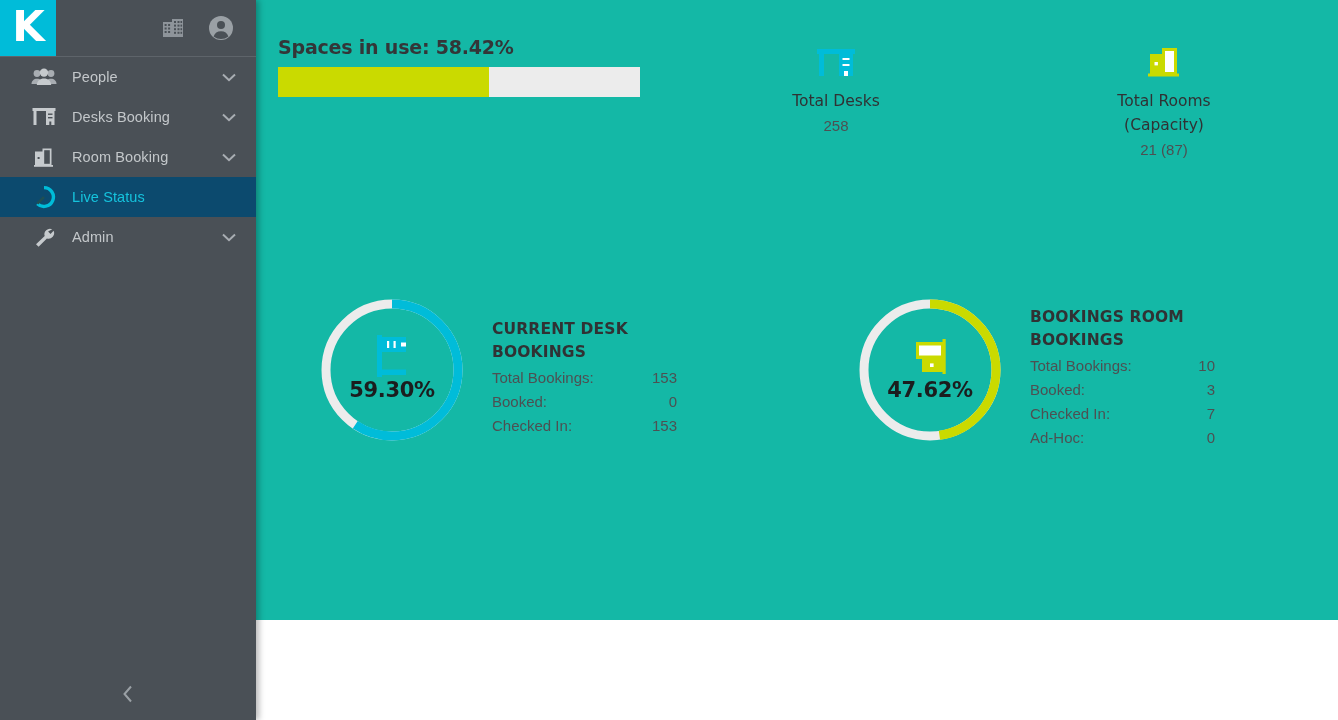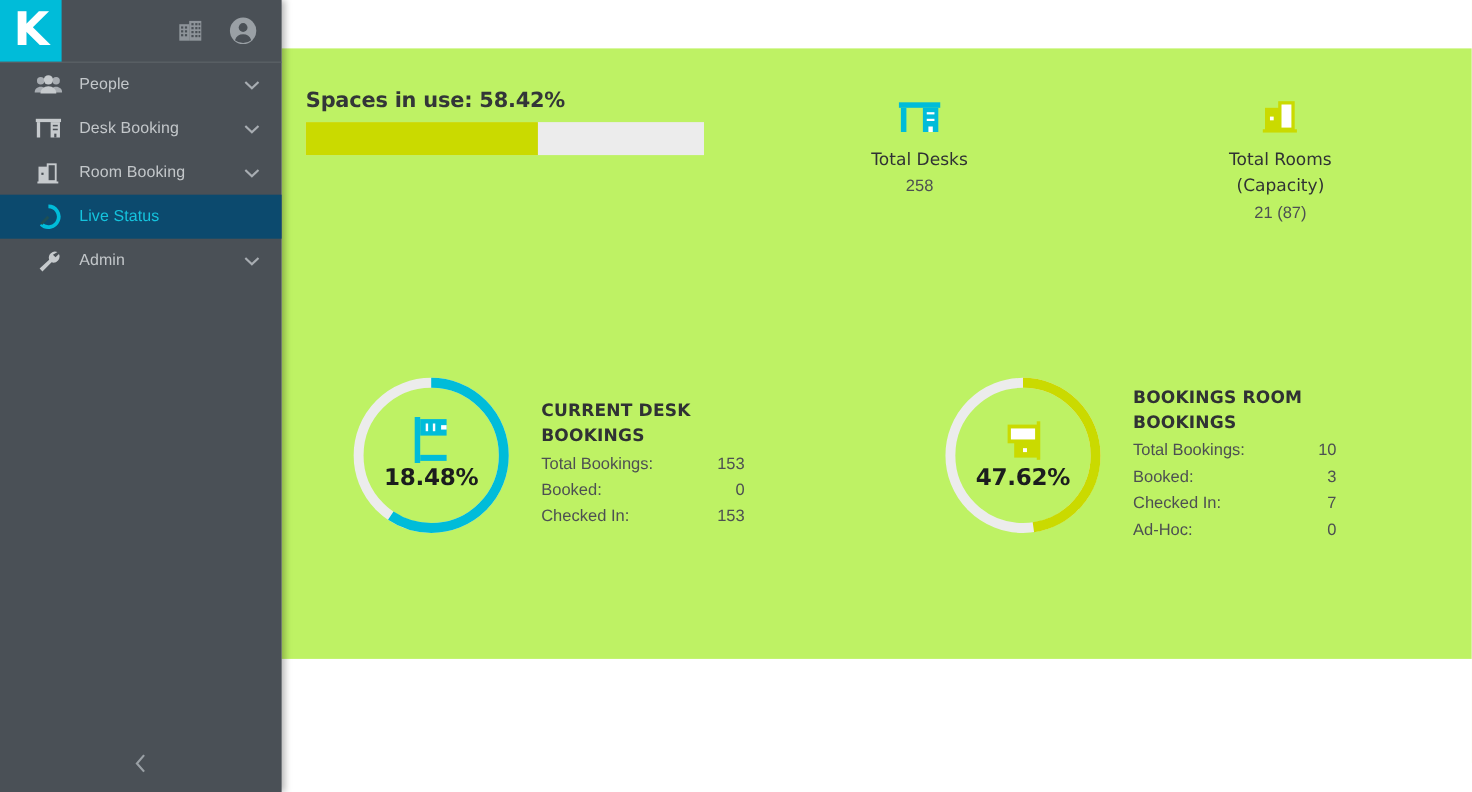--- a/index.html
+++ b/index.html
@@ -51,21 +51,21 @@
   .nav-chev { width: 22px; display: flex; align-items: center; justify-content: center; }
   .nav-item.active { background: #0c4a6e; }
   .nav-item.active .nav-label { color: #15c3dd; }
 
   .sb-collapse {
     position: absolute; left: 0; bottom: 0; width: 256px; height: 52px;
     display: flex; align-items: center; justify-content: center; cursor: pointer;
   }
 
   
-  .main { flex: 1; position: relative; background: #bef264; height: 555px; margin-top: 44px; }
+  .main { flex: 1; position: relative; background: #14b8a6; height: 620px; }
 
   .topstats { position: relative; height: 170px; }
 
   .spaces-block { position: absolute; left: 22px; top: 36px; width: 365px; }
   .spaces-title {
     font-size: 19px; font-weight: 700; color: #333638;
     font-family: "DejaVu Sans", sans-serif; letter-spacing: -.2px;
     margin-bottom: 9px; white-space: nowrap;
   }
   .bar-track { width: 362px; height: 30px; background: #ececec; position: relative; }
@@ -187,21 +187,21 @@
             <rect x="0.5" y="1" width="23" height="3" fill="#c6cacd"></rect>
             <rect x="1.5" y="4" width="3" height="14" fill="#c6cacd"></rect>
             <rect x="14" y="4" width="8.5" height="14" fill="#c6cacd"></rect>
             <g fill="#4a5056">
               <rect x="16" y="6.5" width="4.5" height="1.4"></rect>
               <rect x="16" y="10" width="4.5" height="1.4"></rect>
               <rect x="17.3" y="14.5" width="2" height="3.5"></rect>
             </g>
           </svg>
         </span>
-        <span class="nav-label">Desk Booking</span>
+        <span class="nav-label">Desks Booking</span>
         <span class="nav-chev">
           <svg width="14" height="9" viewBox="0 0 14 9">
               <path d="M1 1.5 7 7.2 13 1.5" fill="none" stroke="#a8adb2" stroke-width="2"></path>
             </svg>
         </span>
       </div>
 
       <div class="nav-item">
         <span class="nav-ico">
           <svg width="24" height="21" viewBox="0 0 24 21">
@@ -316,21 +316,21 @@
                 <rect x="0" y="1" width="42" height="5" fill="#00bcd9"></rect>
                 <rect x="2" y="6" width="5.5" height="24" fill="#00bcd9"></rect>
                 <rect x="25" y="6" width="15" height="24" fill="#00bcd9"></rect>
                 <g fill="#ffffff">
                   <rect x="29" y="11" width="7" height="2.2"></rect>
                   <rect x="29" y="17.5" width="7" height="2.2"></rect>
                   <rect x="30.5" y="25" width="4" height="5"></rect>
                 </g>
               </svg>
             </span>
-            <span class="donut-pct">18.48%</span>
+            <span class="donut-pct">59.30%</span>
           </div>
         </div>
         <div class="panel-info">
           <div class="panel-title">
             <div>CURRENT DESK</div>
             <div>BOOKINGS</div>
           </div>
           <div class="kv">
             <span class="k">Total Bookings:</span>
             <span class="v">153</span>

